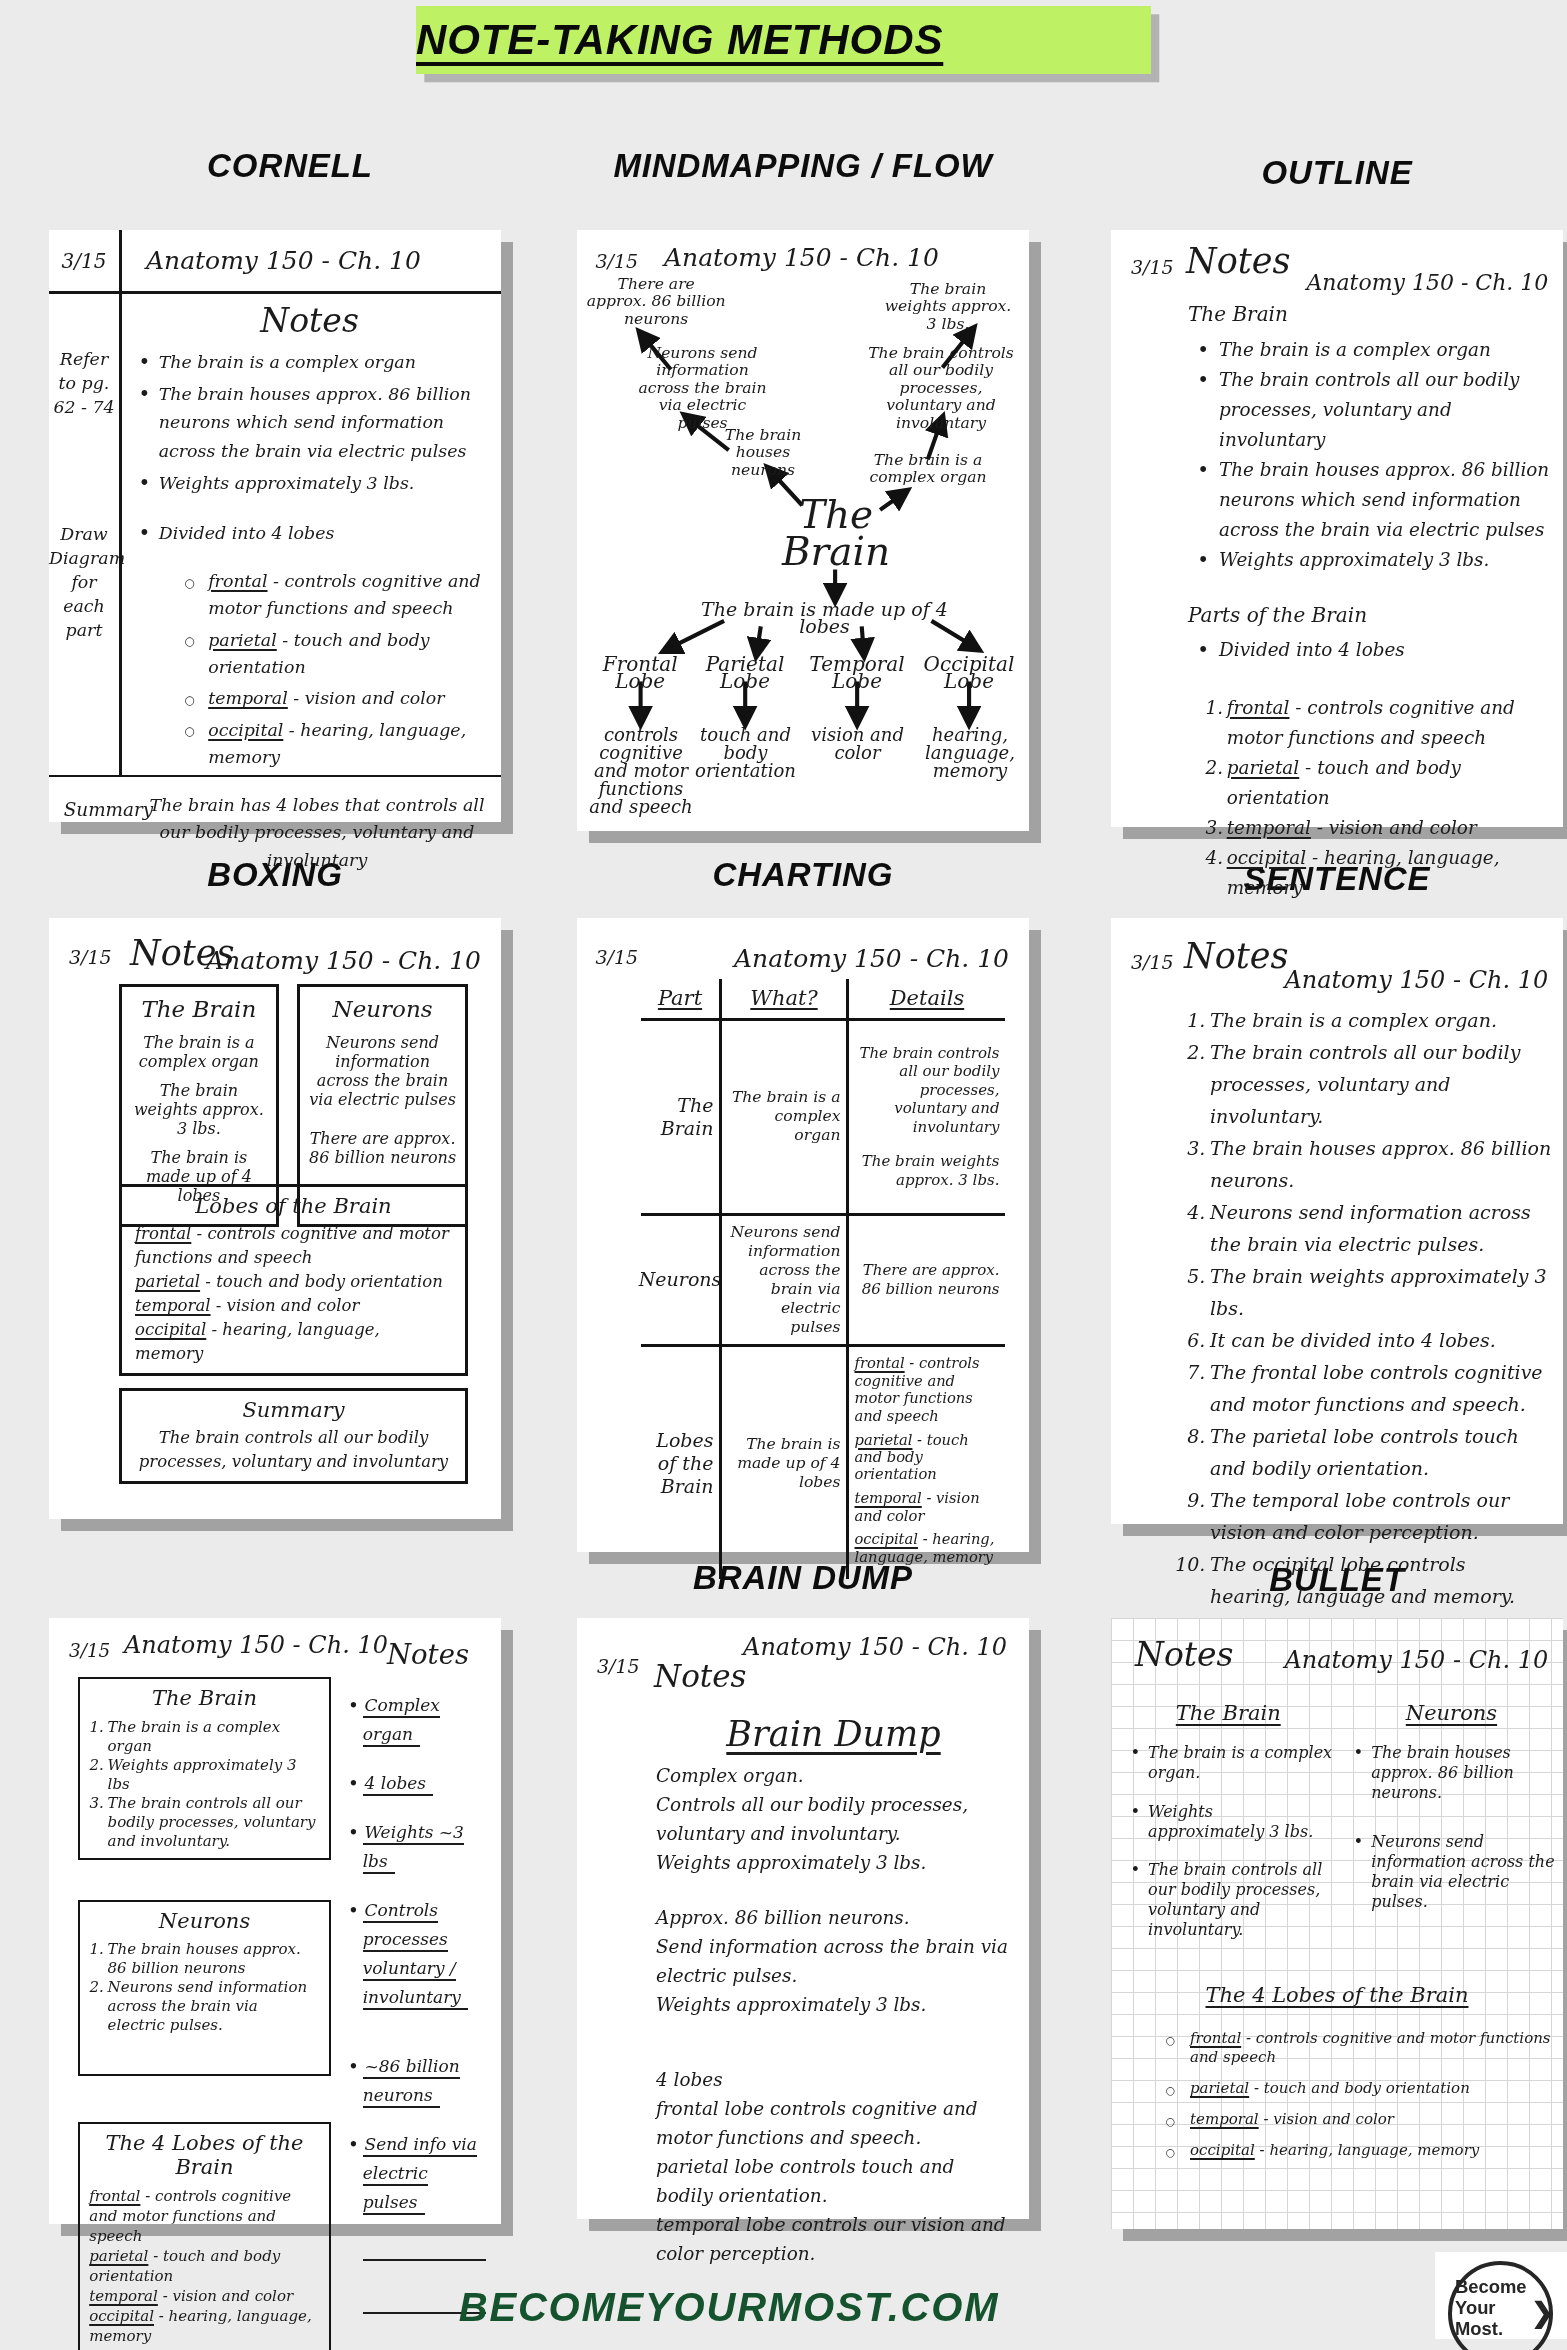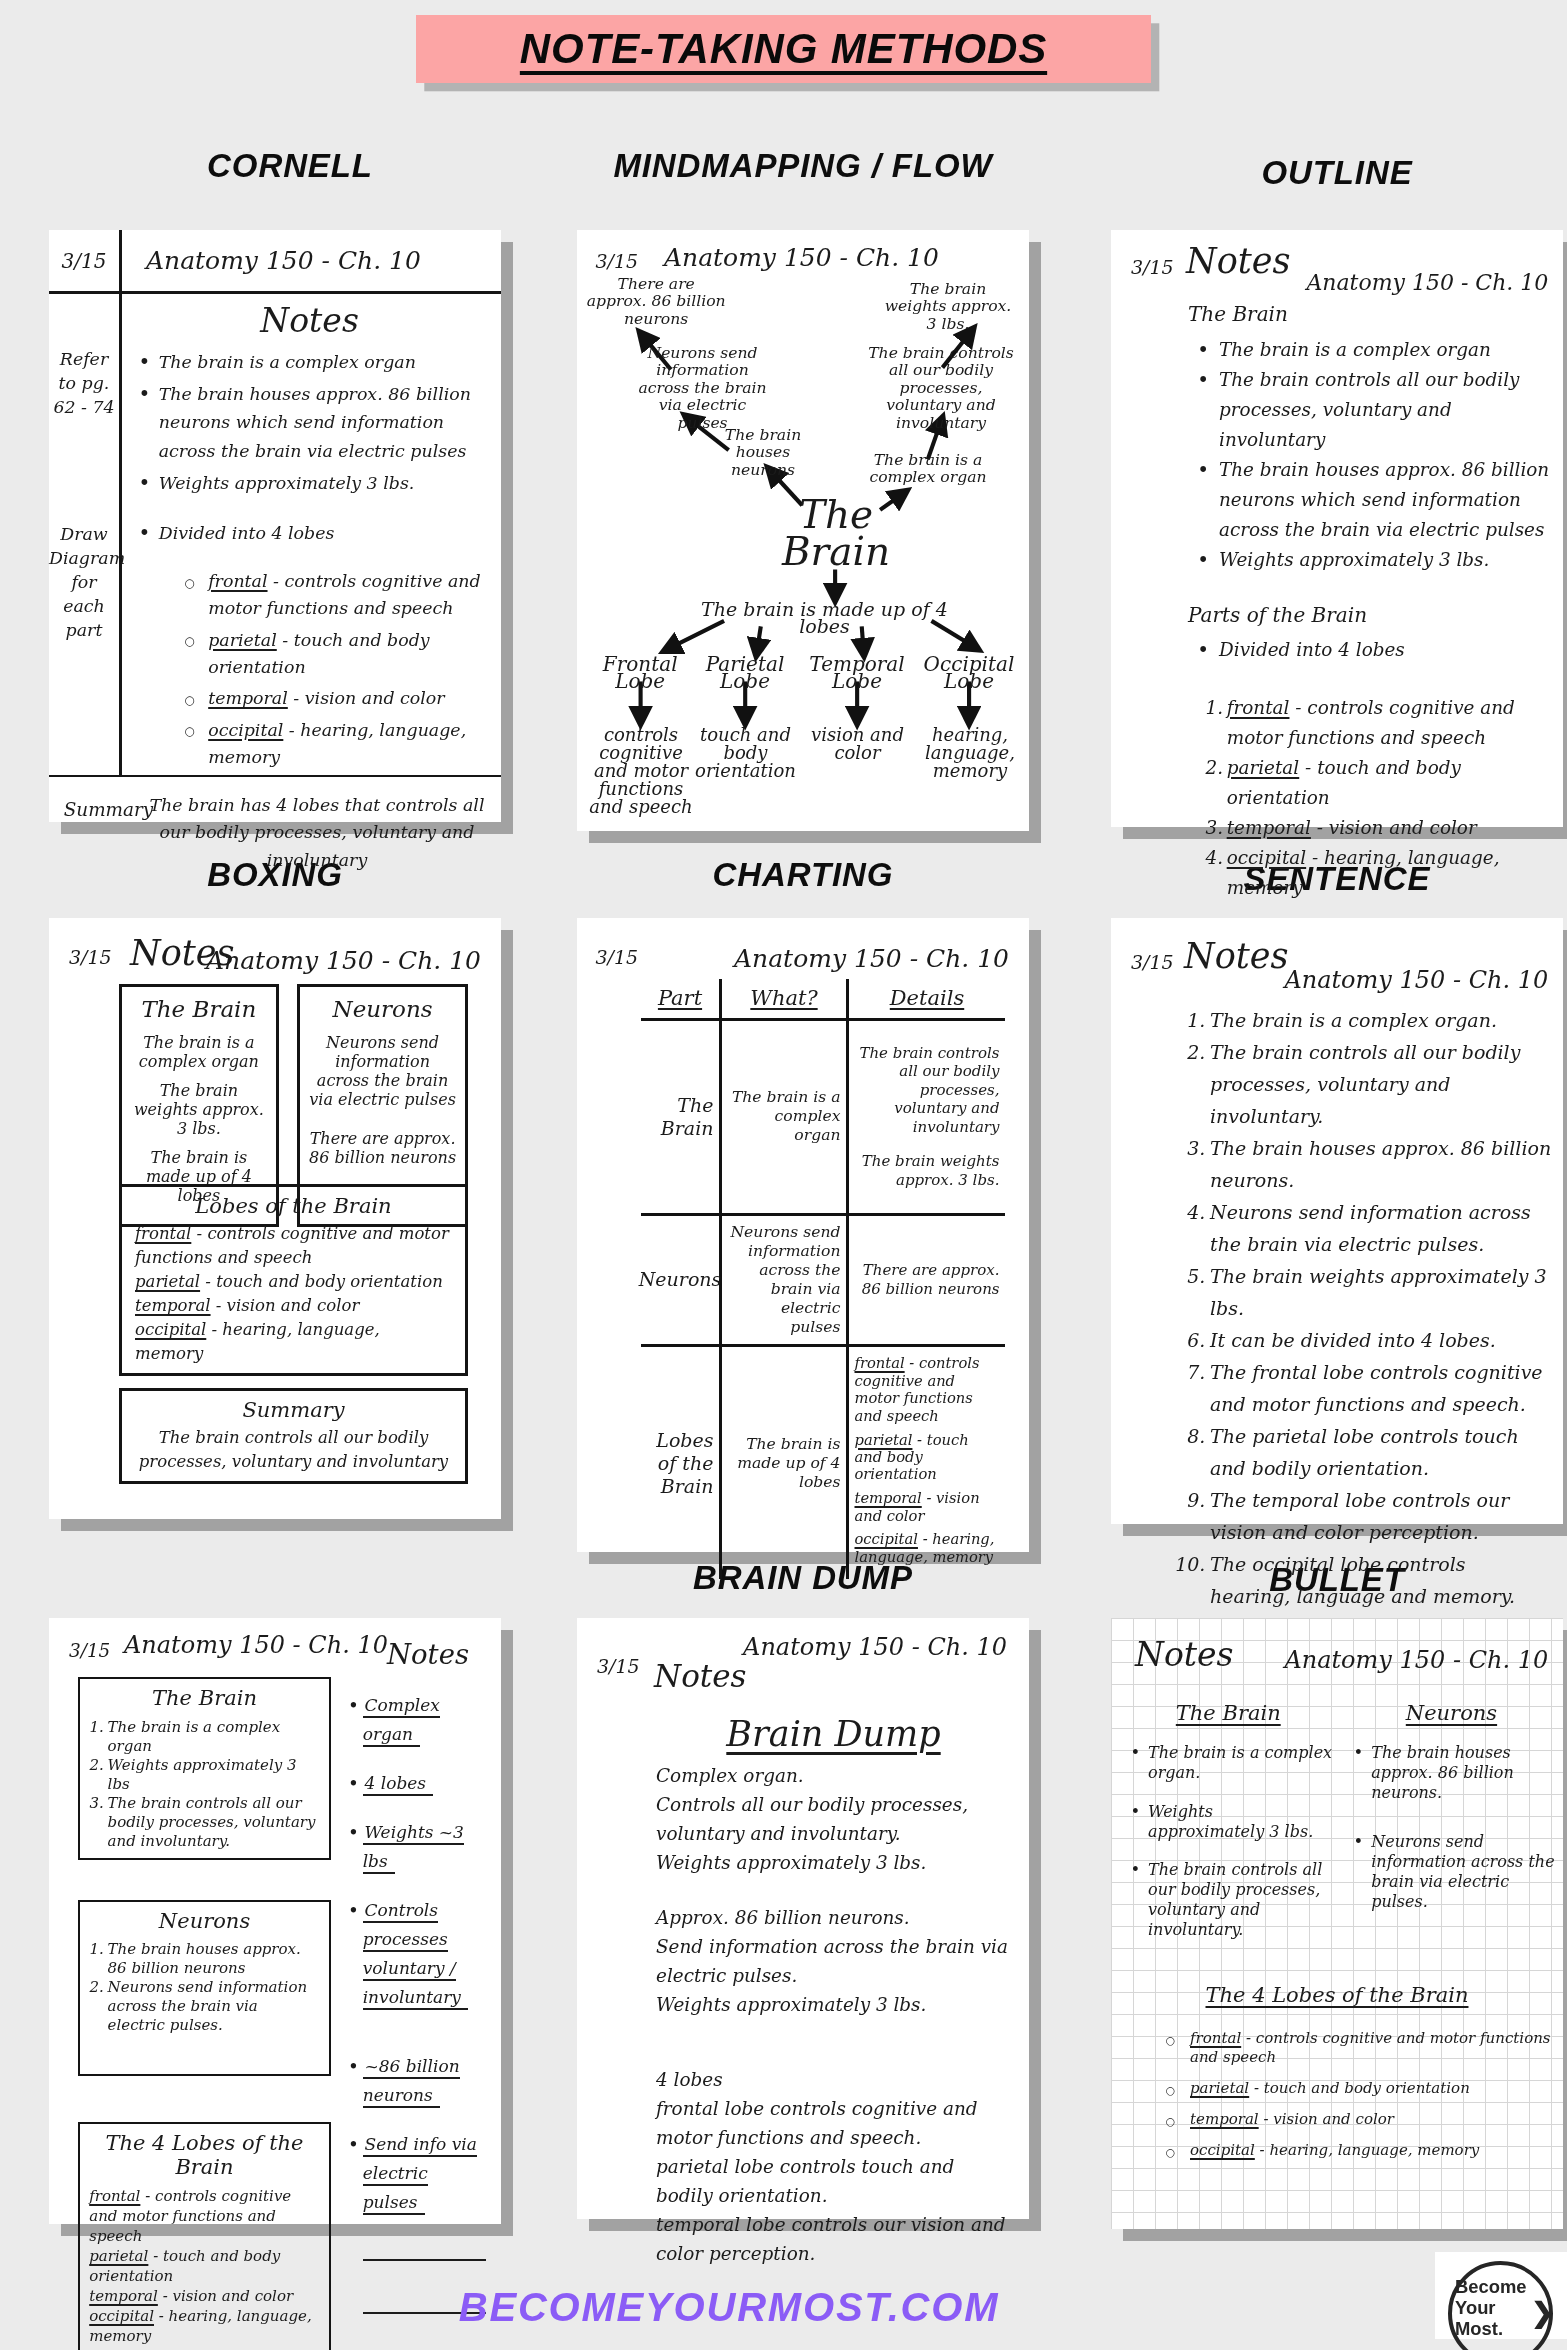--- a/index.html
+++ b/index.html
@@ -5,22 +5,22 @@
 <style>
 *{margin:0;padding:0;box-sizing:border-box}
 body{background:#ebebeb;font-family:"Liberation Sans",sans-serif;color:#161616}
 .page{position:relative;width:1568px;height:2351px;background:#ebebeb;overflow:hidden}
 
 
 .hand{font-family:"DejaVu Serif",serif;font-style:italic;color:#1b1b1b}
 .u{text-decoration:underline;text-underline-offset:2.8px;text-decoration-thickness:1.8px}
 
 
-.title-box{position:absolute;left:416px;top:15px;width:735px;height:68px;background:#fca5a5;
-  box-shadow:8.3px 8.3px 0 #b3b3b3;display:flex;align-items:center;justify-content:center}
+.title-box{position:absolute;left:416px;top:6px;width:735px;height:68px;background:#bef264;
+  box-shadow:8.3px 8.3px 0 #b3b3b3;display:flex;align-items:center;}
 .title-text{font-size:42px;font-weight:bold;font-style:italic;letter-spacing:0.9px;color:#0a0a0a;
   text-decoration:underline;text-decoration-thickness:3.7px;text-underline-offset:8.3px}
 
 
 .sec-heading{position:absolute;width:452px;text-align:center;font-size:33px;font-weight:bold;
   font-style:italic;letter-spacing:0.9px;color:#0d0d0d}
 
 
 .card{position:absolute;width:452px;background:#fff;box-shadow:12px 12px 0 #a2a2a2}
 .card.ruled::before{content:"";position:absolute;z-index:-1;left:0;right:0;top:62px;bottom:0;
@@ -154,21 +154,21 @@
 .bu-col-title span,.bu-lobes-title span{text-decoration:underline;text-decoration-thickness:1.8px;text-underline-offset:3.7px}
 .bu-item{position:relative;padding-left:24px;font-size:16px;line-height:20px;margin-bottom:18.4px}
 .bu-item::before{content:"\2022";position:absolute;left:6.4px;font-size:16.5px}
 .bu-lobes-title{position:absolute;left:0;right:0;top:365px;text-align:center;font-size:21px}
 .bu-lobes{position:absolute;left:53px;right:5.5px;top:411px}
 .bu-lobe{position:relative;padding-left:26px;font-size:15px;line-height:19px;margin-bottom:12px}
 .bu-lobe::before{content:"\25CB";position:absolute;left:1.8px;top:1.8px;font-size:11px}
 
 
 .footer-url{position:absolute;left:0;right:110px;top:2285px;text-align:center;font-size:40px;
-  font-weight:bold;font-style:italic;letter-spacing:1.8px;color:#8b5cf6}
+  font-weight:bold;font-style:italic;letter-spacing:1.8px;color:#14532d}
 .logo-box{position:absolute;left:1435px;top:2252px;width:132px;height:87px;background:#fff}
 .logo-circle{position:absolute;left:13px;top:9.2px;width:105px;height:105px;border:4.6px solid #262626;border-radius:50%}
 .logo-text{position:absolute;left:20px;top:24px;font-size:18.4px;line-height:21px;color:#262626;font-weight:bold}
 .logo-chevron{position:absolute;right:13px;top:44px;font-size:27.5px;font-weight:bold;color:#262626}
 </style>
 </head>
 <body>
 
 <div class="page">
 

